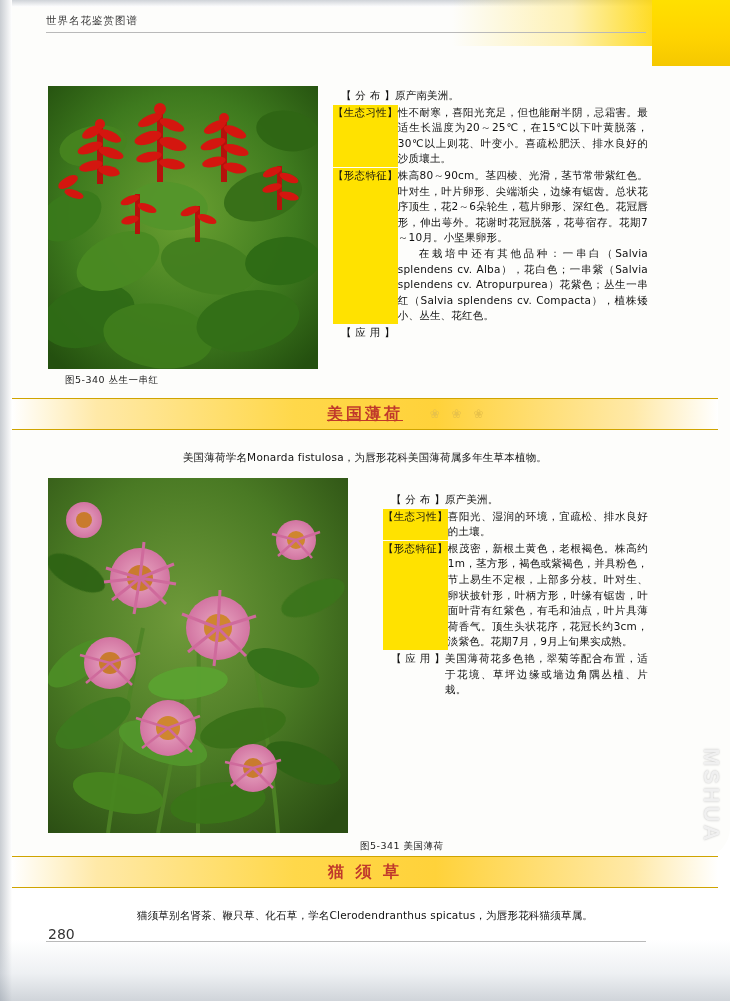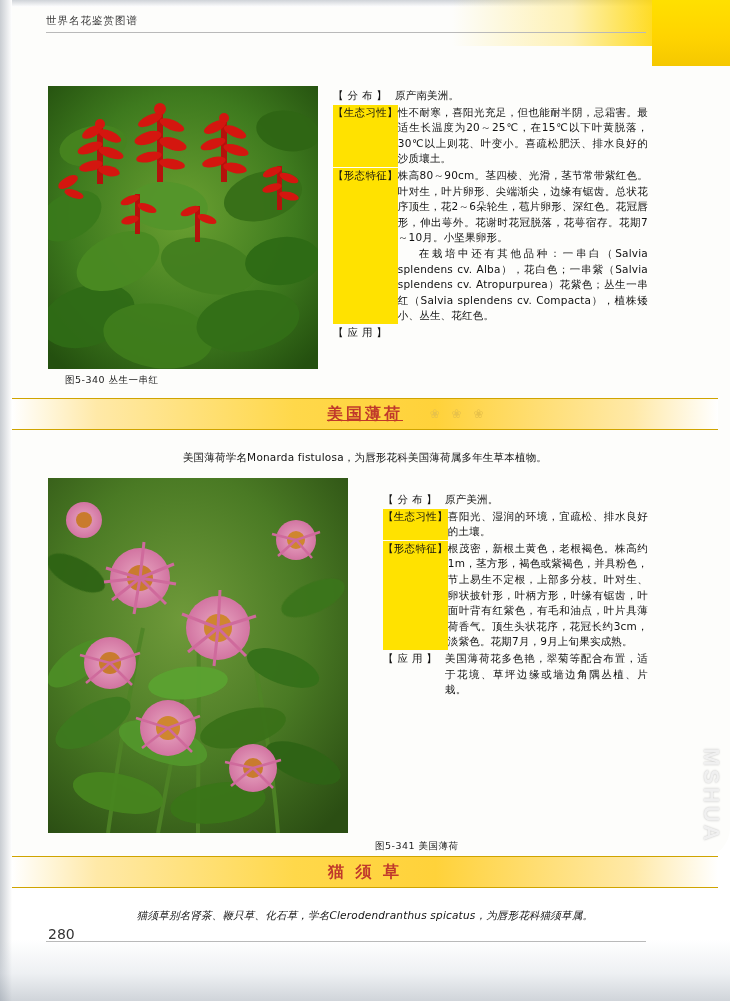--- a/index.html
+++ b/index.html
@@ -77,39 +77,39 @@
     overflow: hidden;
     background: #3c5a20;
   }
   .cap {
     position: absolute;
     font-size: 9.5px;
     color: #222;
     letter-spacing: .5px;
   }
   .cap1 { left: 65px; top: 374px; }
-  .cap2 { left: 375px; top: 840px; }
+  .cap2 { left: 360px; top: 840px; }
 
   
   .col-right {
     position: absolute;
     left: 333px;
     top: 88px;
     width: 315px;
   }
   .row {
     display: flex;
     margin-bottom: 1px;
   }
   .tag {
     flex: 0 0 62px;
     font-size: 10.5px;
     line-height: 15.6px;
     color: #111;
-    text-align: left;
+    text-align: right;
     letter-spacing: .3px;
     white-space: nowrap;
   }
   .tag-hl {
     background: #ffe200;
   }
   .body {
     flex: 1;
     font-size: 10.5px;
     line-height: 15.6px;
@@ -471,21 +471,21 @@
     <div class="row">
       <div class="tag">【 应  用 】</div>
       <div class="body">美国薄荷花多色艳，翠菊等配合布置，适于花境、草坪边缘或墙边角隅丛植、片栽。</div>
     </div>
   </div>
 
   <div class="band-line-top" style="top:856px;"></div>
   <div class="band" style="top:857px;"></div>
   <div class="band-line-bot" style="top:887px;"></div>
   <div class="band-title" style="top:862px;">猫 须 草</div>
-  <div class="lead" style="top:898px;font-style:italic;">
+  <div class="lead" style="top:898px;">
     <span>猫须草别名肾茶、鞭只草、化石草，学名Clerodendranthus spicatus，为唇形花科猫须草属。</span>
   </div>
 
   <div class="foot-rule"></div>
   <div class="page-num">280</div>
   <div class="watermark">MSHUA</div>
   <div class="sheen"></div>
 </div>
 
 </body></html>

